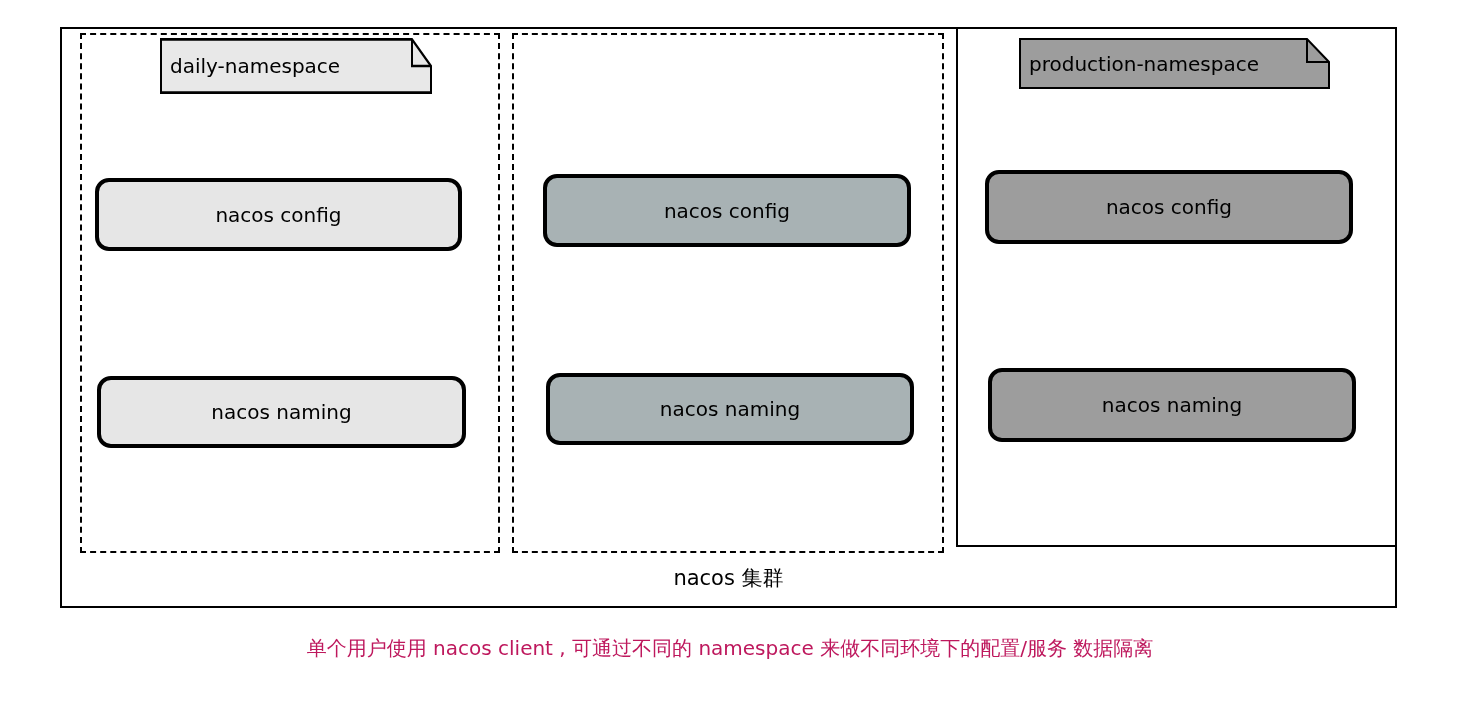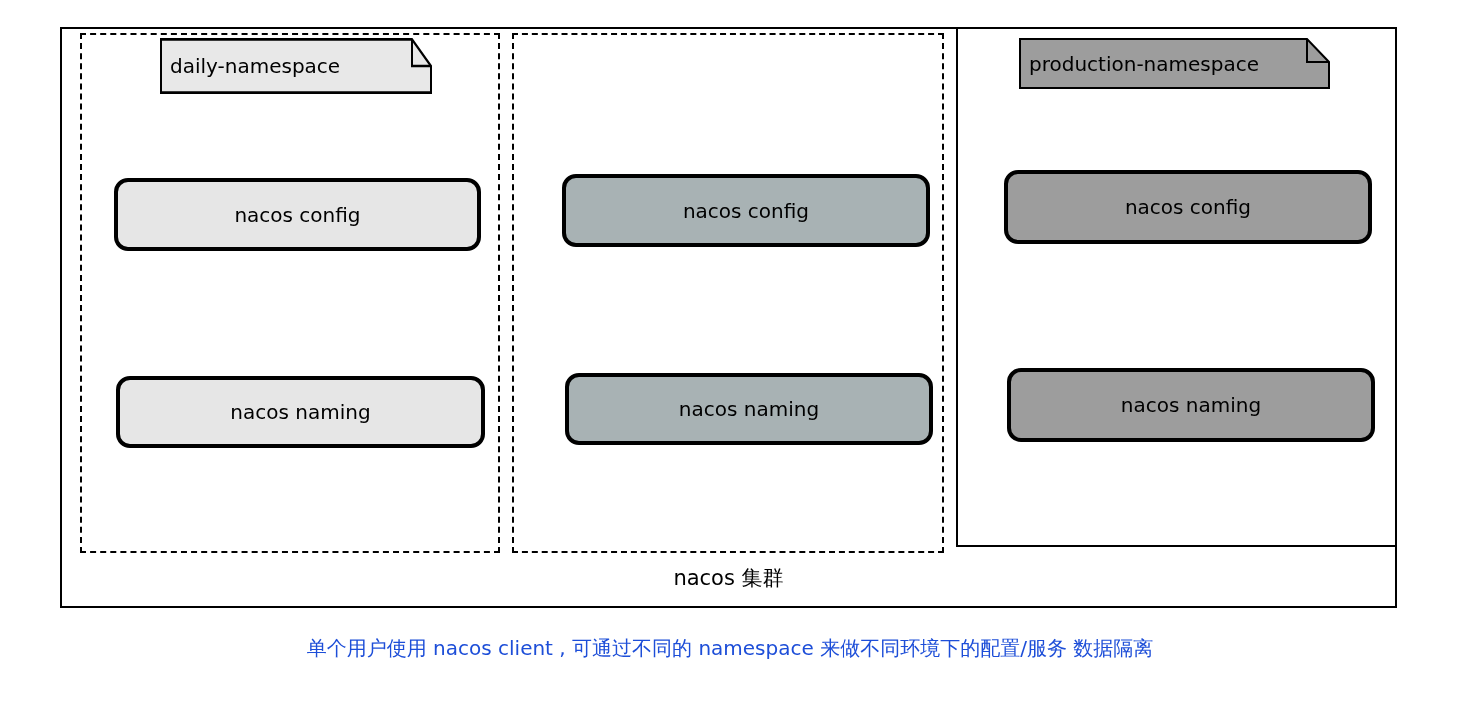--- a/index.html
+++ b/index.html
@@ -128,40 +128,39 @@
     box-sizing: border-box;
     border: 4px solid #000000;
     border-radius: 14px;
     display: flex;
     align-items: center;
     justify-content: center;
     font-size: 20px;
     line-height: 24px;
     color: #000000;
     white-space: nowrap;
-    margin-left: 19px;
   }
 
   .box-daily-config   { left: 95px;  top: 178px; width: 367px; height: 73px; }
   .box-daily-naming   { left: 97px;  top: 376px; width: 369px; height: 72px; }
   .box-beta-config    { left: 543px; top: 174px; width: 368px; height: 73px; }
   .box-beta-naming    { left: 546px; top: 373px; width: 368px; height: 72px; }
   .box-prod-config    { left: 985px; top: 170px; width: 368px; height: 74px; }
   .box-prod-naming    { left: 988px; top: 368px; width: 368px; height: 74px; }
 
   
   .caption {
     position: absolute;
     left: 0;
     right: 0;
     top: 634px;
     text-align: center;
     font-size: 20px;
     line-height: 28px;
-    color: #1d4ed8;
+    color: #be185d;
     white-space: nowrap;
   }
 </style>
 </head>
 <body>
 
 <div id="canvas">
 
   <div class="cluster-frame">
     <div class="cluster-label">nacos 集群</div>

